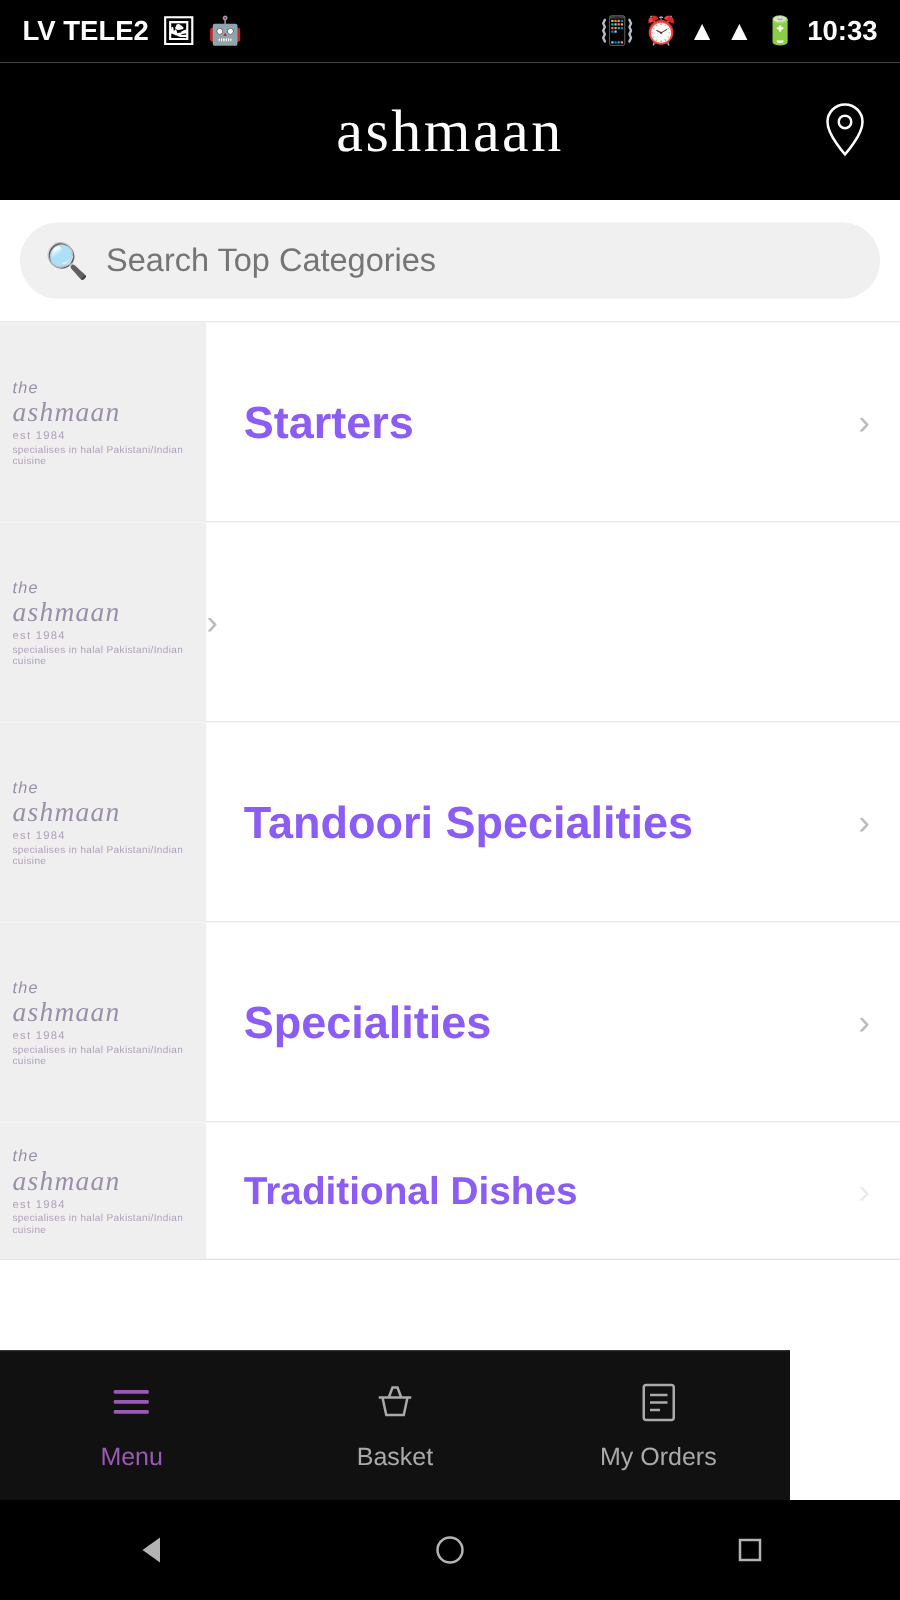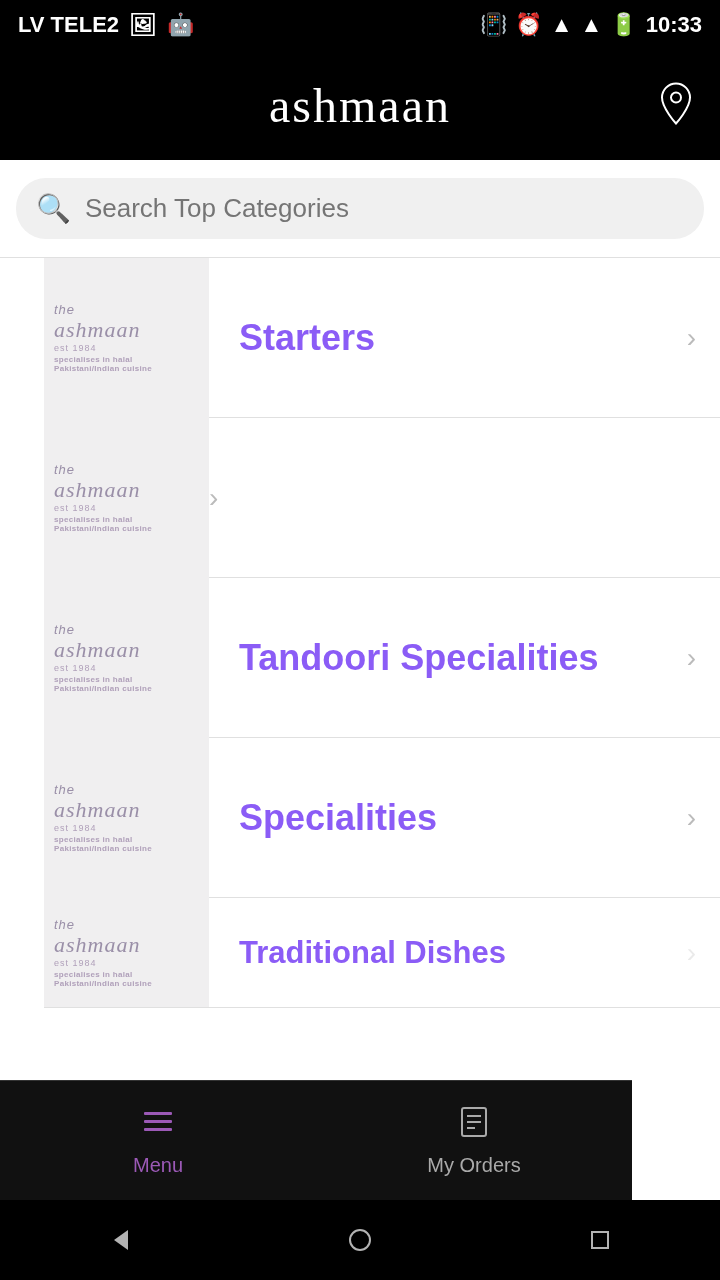--- a/index.html
+++ b/index.html
@@ -82,21 +82,20 @@
       flex: 1;
     }
     .category-item {
       display: flex;
       align-items: center;
       border-bottom: 1px solid #e0e0e0;
       height: 160px;
       background: #fff;
       cursor: pointer;
       position: relative;
-      margin-left: 44px;
     }
     .category-item:last-child {
       height: 130px;
       overflow: hidden;
     }
     .category-thumb {
       width: 165px;
       height: 160px;
       background: #f0eff0;
       display: flex;
@@ -129,21 +128,20 @@
     .thumb-est {
       font-size: 9px;
       color: #b0a0ba;
       letter-spacing: 1px;
     }
     .thumb-tagline {
       font-size: 8px;
       color: #b0a0ba;
       letter-spacing: 0.3px;
       margin-top: 2px;
-      font-weight: bold;
     }
     .category-label {
       flex: 1;
       font-size: 36px;
       font-weight: 700;
       color: #8b5cf6;
       padding: 0 30px;
     }
     .category-arrow {
       color: #bbb;
@@ -321,20 +319,28 @@
   </div>
 
 <div class="bottom-nav" id="bottom-nav">
 <div class="nav-item active">
     <span class="nav-icon"><svg width="36" height="36" viewBox="0 0 36 36" fill="currentColor">
           <rect x="4" y="8" width="28" height="3" rx="1"></rect>
           <rect x="4" y="16" width="28" height="3" rx="1"></rect>
           <rect x="4" y="24" width="28" height="3" rx="1"></rect>
         </svg></span>
     <span class="nav-label">Menu</span>
+  </div>
+    <div class="nav-item">
+    <span class="nav-icon"><svg width="36" height="36" viewBox="0 0 36 36" fill="none" stroke="currentColor" stroke-width="2">
+          <path d="M8 14l3 14h14l3-14"></path>
+          <path d="M5 14h26"></path>
+          <path d="M13 14l3-8h4l3 8"></path>
+        </svg></span>
+    <span class="nav-label">Basket</span>
   </div>
     <div class="nav-item">
     <span class="nav-icon"><svg width="36" height="36" viewBox="0 0 36 36" fill="none" stroke="currentColor" stroke-width="2">
           <rect x="6" y="4" width="24" height="28" rx="2"></rect>
           <line x1="11" y1="12" x2="25" y2="12"></line>
           <line x1="11" y1="18" x2="25" y2="18"></line>
           <line x1="11" y1="24" x2="19" y2="24"></line>
         </svg></span>
     <span class="nav-label">My Orders</span>
   </div>

